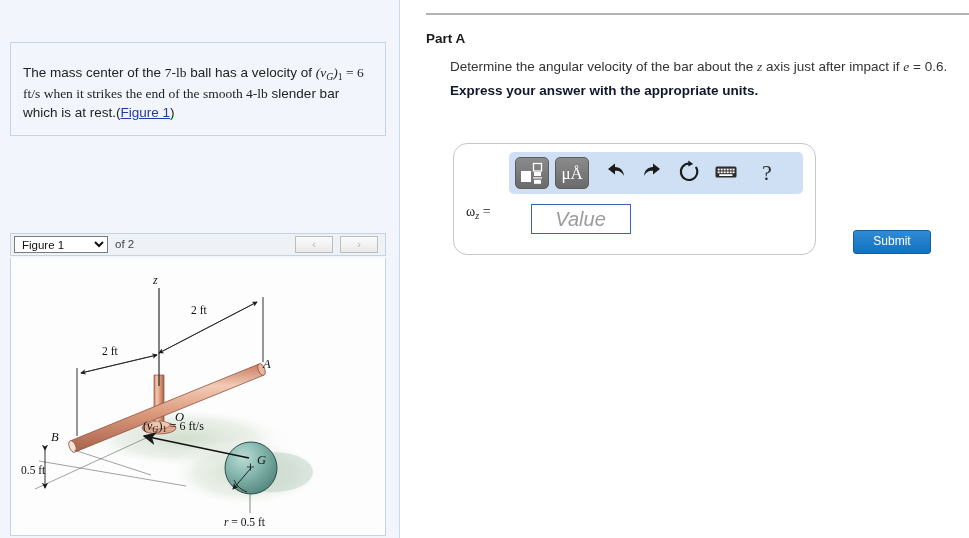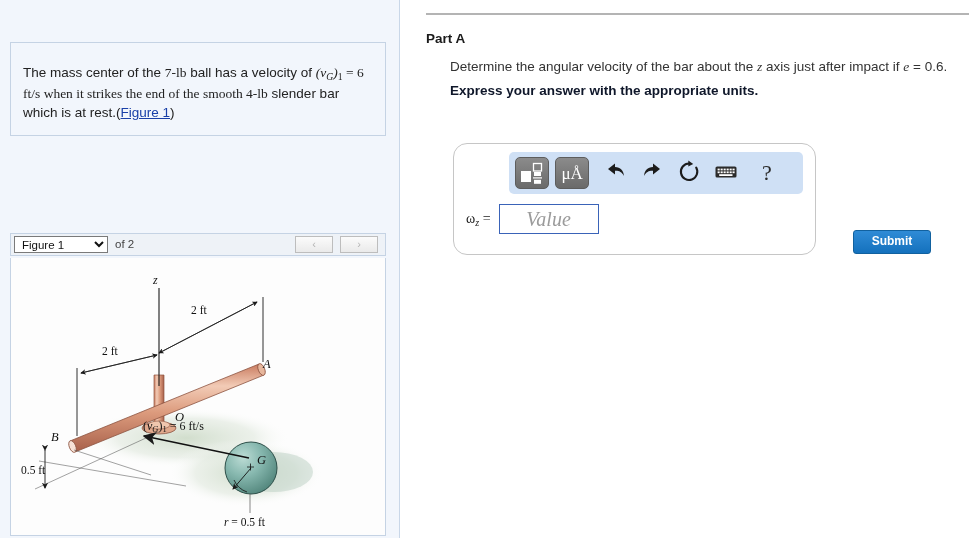--- a/index.html
+++ b/index.html
@@ -204,56 +204,57 @@
     font-family: "Liberation Serif", serif;
     font-size: 22px;
     color: #2b2b2b;
     line-height: 30px;
   }
 
   #answer-row {
     position: absolute;
     left: 12px; top: 60px;
     display: flex;
-    align-items: center;
+    align-items: flex-start;
+    gap: 32px;
   }
   #omega-label {
     font-family: "Liberation Serif", serif;
     font-size: 14px;
     color: #1b1b1b;
     margin-right: 8px;
     white-space: nowrap;
   }
   .ansfield {
     height: 30px;
     border: 1px solid #3a63b8;
     box-sizing: border-box;
     background: #fff;
-    font-family: Liberation Serif, serif;
+    font-family: Liberation Sans, sans-serif;
     font-style: italic;
     font-size: 20px;
     color: #000000;
     padding: 0 6px;
     text-align: center;
   }
   #value-field { width: 100px; margin-right: 2px; }
   #units-field { width: 96px; }
   .ansfield::placeholder { color: #9b9b9b; opacity: 1; }
 
   
   #submit-button {
     position: absolute;
     left: 452px; top: 230px;
     width: 76px; height: 22px;
     background: linear-gradient(#2f8bd6, #1471bd);
     border: 1px solid #11619f;
     border-radius: 3px;
     color: #fff;
     font-size: 12px;
-    font-weight: bold;
+    font-weight: normal;
     line-height: 20px;
     text-align: center;
     cursor: pointer;
   }
 </style>
 </head>
 <body>
 
 <div id="left-panel">
 

